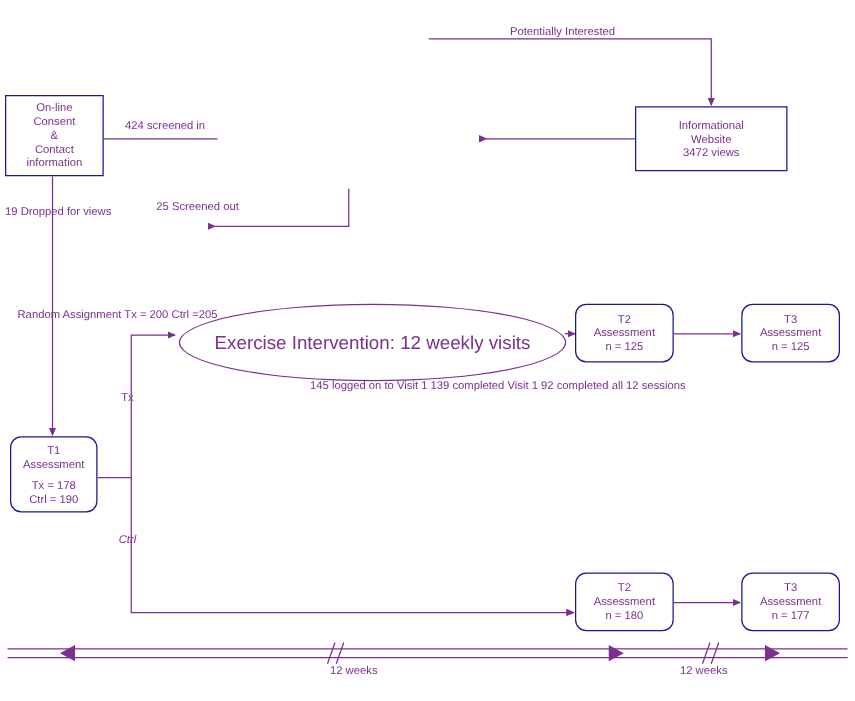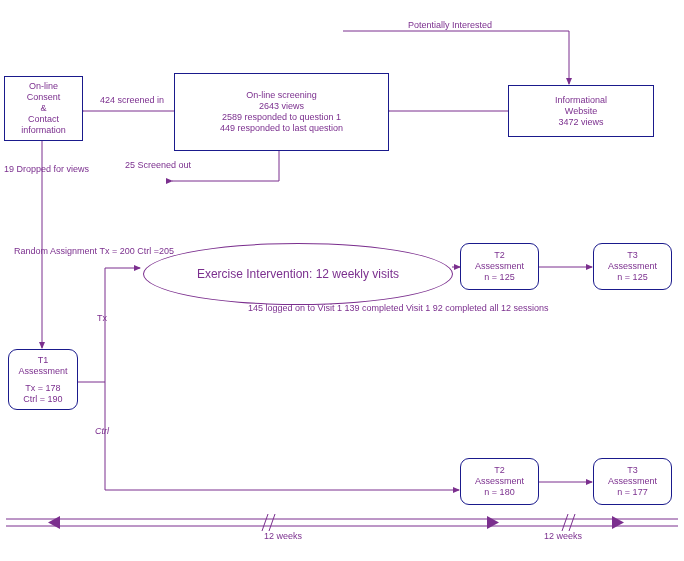--- a/index.html
+++ b/index.html
@@ -39,21 +39,21 @@
   .rounded {
     border-radius: 9px;
   }
   .ellipse {
     position: absolute;
     box-sizing: border-box;
     border: 1px solid #7b2f8e;
     border-radius: 50%;
     background: #ffffff;
     color: #7b2f8e;
-    font-size: 12px;
+    font-size: 15px;
     line-height: 11px;
     text-align: center;
     display: flex;
     align-items: center;
     justify-content: center;
   }
   .label {
     position: absolute;
     color: #7b2f8e;
     font-size: 9px;
@@ -112,32 +112,26 @@
     <line x1="6" y1="526" x2="678" y2="526" stroke="#7b2f8e" stroke-width="1"></line>
     <path d="M60,516 L48,522.5 L60,529 z" fill="#7b2f8e"></path>
     <path d="M487,516 L499,522.5 L487,529 z" fill="#7b2f8e"></path>
     <path d="M612,516 L624,522.5 L612,529 z" fill="#7b2f8e"></path>
 
     <path d="M268,514 L262,531 M275,514 L269,531" stroke="#7b2f8e" stroke-width="1" fill="none"></path>
     <path d="M568,514 L562,531 M575,514 L569,531" stroke="#7b2f8e" stroke-width="1" fill="none"></path>
   </svg>
 
 
-  <div class="node" style="left:508px; top:85px; width:146px; height:52px;">
+  <div class="node" style="left:508px; top:85px; width:122px; height:52px;">
     <span class="line">Informational</span>
     <span class="line">Website</span>
     <span class="line">3472 views</span>
   </div>
 
-  <div class="node" style="left:174px; top:73px; width:215px; height:78px;">
-    <span class="line">On-line screening</span>
-    <span class="line">2643 views</span>
-    <span class="line">2589 responded to question 1</span>
-    <span class="line">449 responded to last question</span>
-  </div>
 
   <div class="node" style="left:4px; top:76px; width:79px; height:65px;">
     <span class="line">On-line</span>
     <span class="line">Consent</span>
     <span class="line">&amp;</span>
     <span class="line">Contact</span>
     <span class="line">information</span>
   </div>
 
   <div class="node rounded" style="left:8px; top:349px; width:70px; height:61px;">

